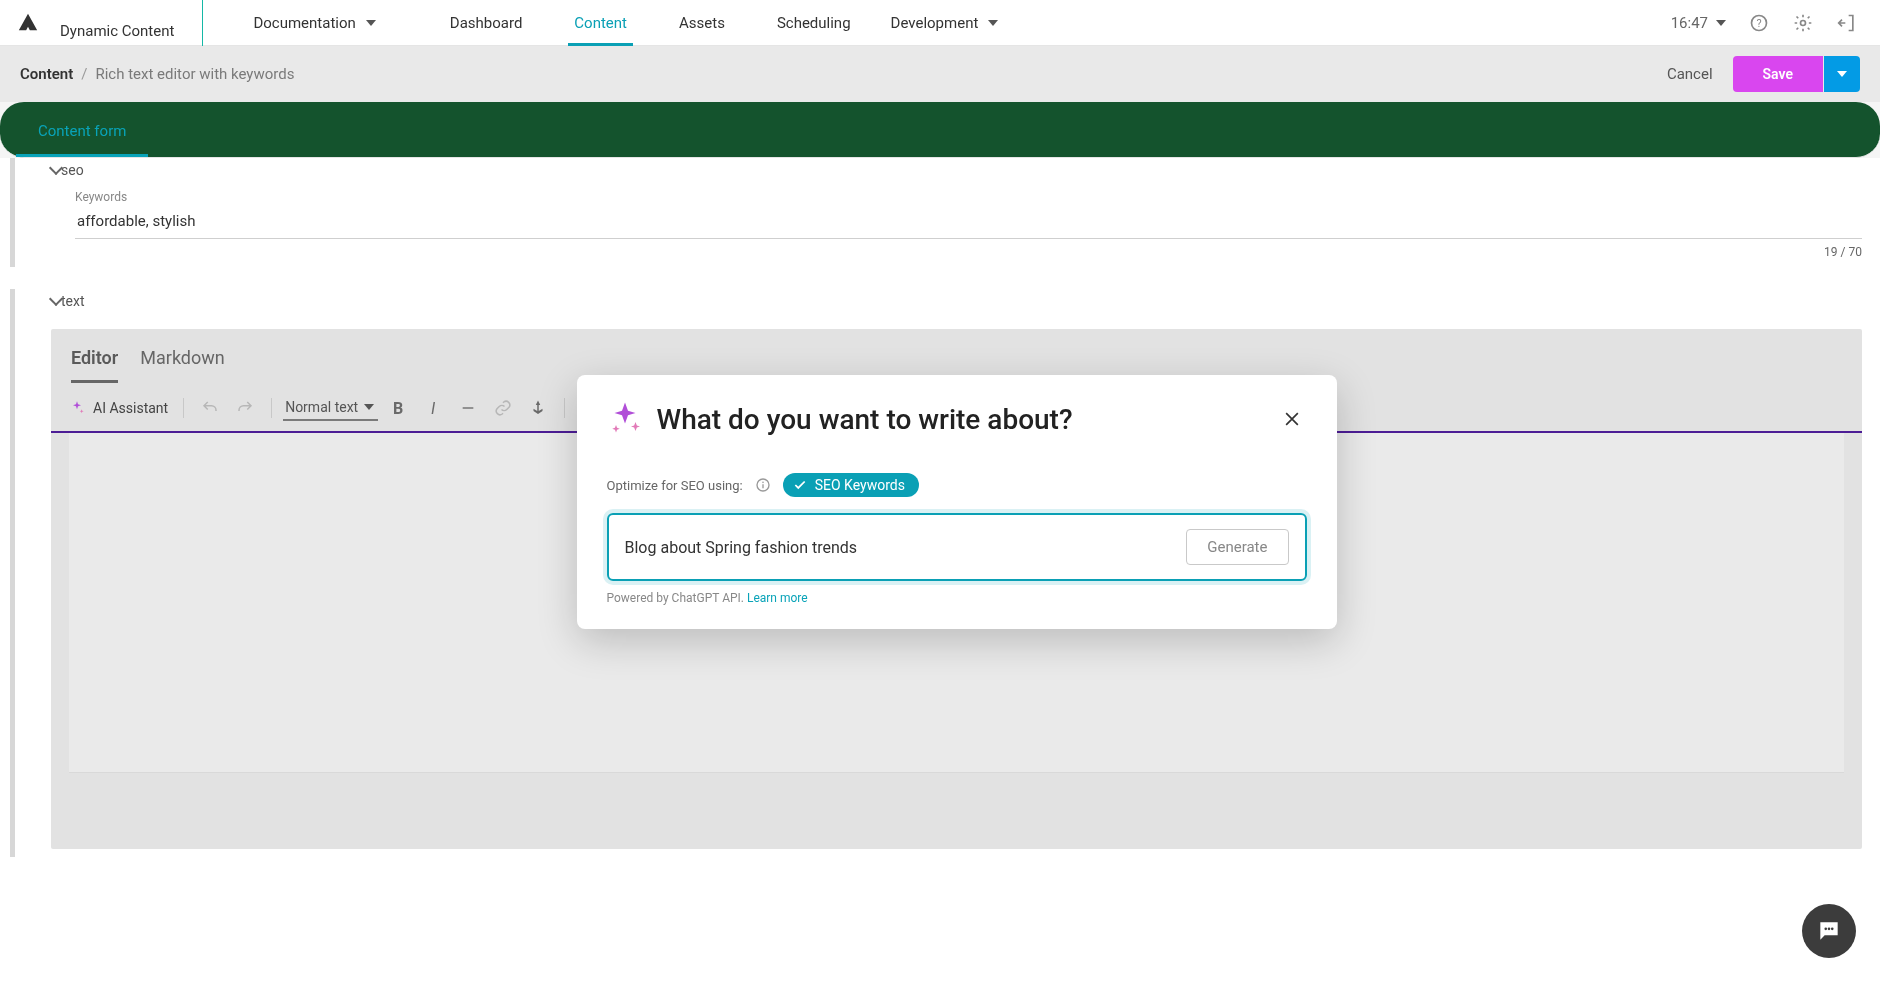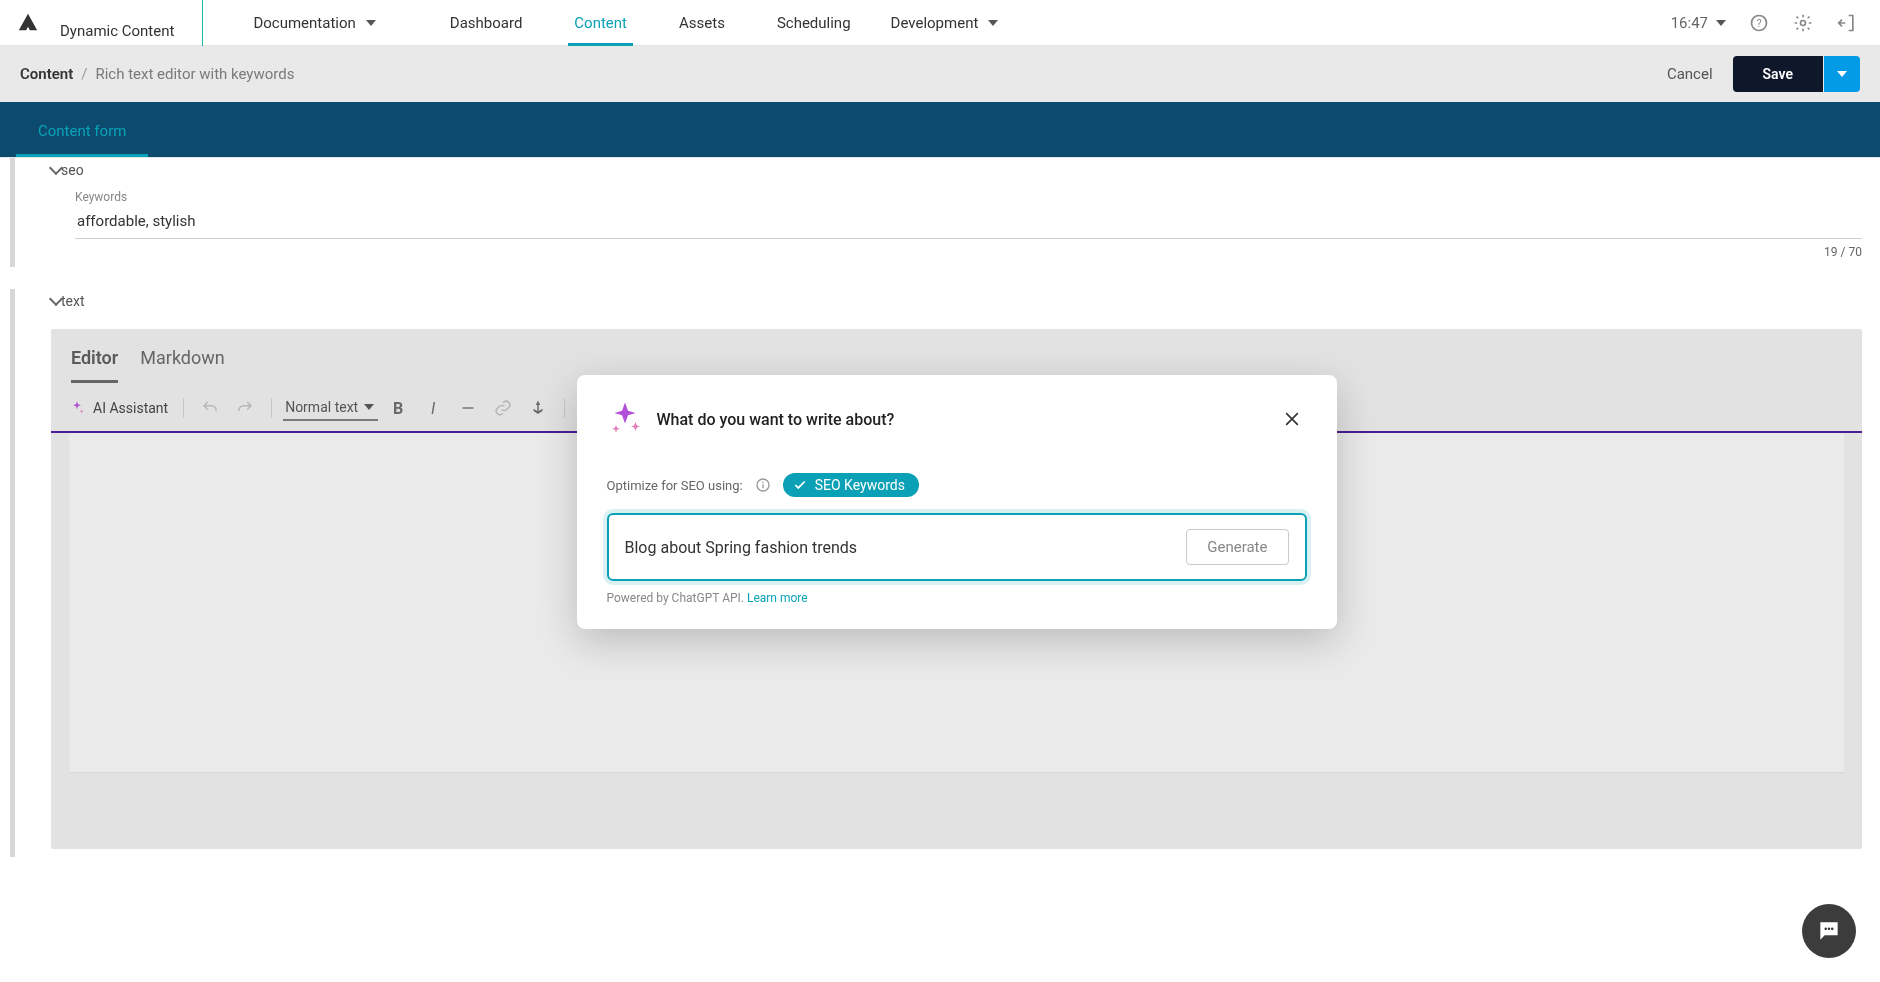--- a/index.html
+++ b/index.html
@@ -19,25 +19,25 @@
     .time-dd { display:flex; align-items:center; gap:8px; font-size:15px; color:#666; cursor:pointer; }
     .icon-btn { width:22px; height:22px; display:flex; align-items:center; justify-content:center; color:#888; cursor:pointer;}
 
     
     .crumb-bar { height: 56px; background:#e9e9e9; display:flex; align-items:center; padding:0 20px;}
     .crumb-link { color:#333; font-size:15px; font-weight:600; cursor:pointer;}
     .crumb-sep { color:#9a9a9a; margin:0 8px; font-size:15px;}
     .crumb-cur { color:#7a7a7a; font-size:15px;}
     .crumb-right { margin-left:auto; display:flex; align-items:center; gap:20px;}
     .btn-cancel { background:transparent; border:none; font-size:15px; color:#555; cursor:pointer;}
-    .btn-save { background:#0f172a; height:36px; border:none; border-radius:4px 0 0 4px; color:#fff; font-size:14px; padding:0 30px; cursor:pointer; font-weight:600;}
+    .btn-save { background:#d946ef; height:36px; border:none; border-radius:4px 0 0 4px; color:#fff; font-size:14px; padding:0 30px; cursor:pointer; font-weight:600;}
     .btn-save-dd { background:#039be5; height:36px; width:36px; border:none; border-radius:0 4px 4px 0; color:#fff; display:flex; align-items:center; justify-content:center; cursor:pointer; margin-left:1px;}
 
     
-    .tabrow { background:#0c4a6e; height:56px; border-bottom:1px solid #e5e5e5; display:flex; align-items:flex-end; padding-left:16px;}
+    .tabrow { background:#14532d; height:56px; border-bottom:1px solid #e5e5e5; display:flex; align-items:flex-end; padding-left:16px;border-radius:24px;}
     .tab-pill { font-size:15px; color:#09a3b8; padding:0 22px 14px; border-bottom:3px solid #09a3b8; cursor:pointer;}
 
     
     .body-area { position:absolute; top:158px; bottom:0; left:0; right:0; background:#fff; overflow:auto; padding:0 0 40px 0;}
     .section-hdr-row { display:flex; justify-content:flex-end; padding:14px 24px 6px; gap:8px; font-size:14px;}
     .col-exp { color:#333; cursor:pointer;}
     .col-exp-dis { color:#bbb;}
 
     .section { border-left:5px solid #d7d7d7; margin:0 0 22px 10px; padding:0 18px 8px 36px;}
     .section-title-row { display:flex; align-items:center; gap:0; color:#555; font-size:14px; padding:4px 0 12px; cursor:pointer;}
@@ -54,21 +54,21 @@
     .toolbar { display:flex; align-items:center; gap:5px; padding:10px 18px 8px; color:#7a7a7a; border-bottom:2px solid #4c1d95;}
     .tb-sep { width:1px; height:20px; background:#c8c8c8; margin:0 6px;}
     .tb-btn { width:30px; height:30px; display:flex; align-items:center; justify-content:center; cursor:pointer; color:#6a6a6a; border-radius:3px;}
     .tb-btn.dis { color:#b7b7b7; cursor:default;}
     .ai-assist { display:flex; align-items:center; gap:8px; font-size:14px; color:#444; cursor:pointer; padding-right:4px;}
     .normal-dd { display:flex; align-items:center; gap:6px; font-size:14px; color:#555; border-bottom:2px solid #7a7a7a; padding:4px 4px 4px 2px; cursor:pointer;}
     .canvas { background:#eaeaea; margin:0 18px 18px; height:340px; border-bottom:1px solid #d9d9d9;}
 
     
     .dialog { position:absolute; top:46px; left:50%; transform:translateX(-50%); width:760px; background:#fff; border-radius:8px; box-shadow:0 12px 40px rgba(0,0,0,.2); padding:26px 30px 24px; }
-    .dialog-hdr { display:flex; align-items:center; gap:14px; font-size:16px; color:#222; font-weight:500;}
+    .dialog-hdr { display:flex; align-items:center; gap:14px; font-size:28px; color:#222; font-weight:500;}
     .dialog-close { margin-left:auto; width:30px; height:30px; display:flex; align-items:center; justify-content:center; color:#444; cursor:pointer;}
     .seo-row { display:flex; align-items:center; gap:12px; margin-top:36px; font-size:13px; color:#666;}
     .seo-chip { background:#0aa0b5; color:#fff; border-radius:14px; display:flex; align-items:center; gap:8px; padding:4px 14px 4px 10px; font-size:14px; cursor:pointer;}
     .prompt-box { margin-top:16px; border:2px solid #0aa0b5; border-radius:6px; padding:14px 16px; display:flex; align-items:center; gap:12px; box-shadow:0 0 0 4px rgba(10,160,181,.15);}
     .prompt-input { flex:1; border:none; outline:none; font-size:16px; color:#333;}
     .gen-btn { border:1px solid #c9c9c9; background:#fff; color:#888; font-size:15px; padding:8px 20px; border-radius:4px; cursor:pointer;}
     .pw-row { font-size:12px; color:#888; margin-top:10px;}
     .pw-row a { color:#09a3b8; cursor:pointer; text-decoration:none;}
 
     

